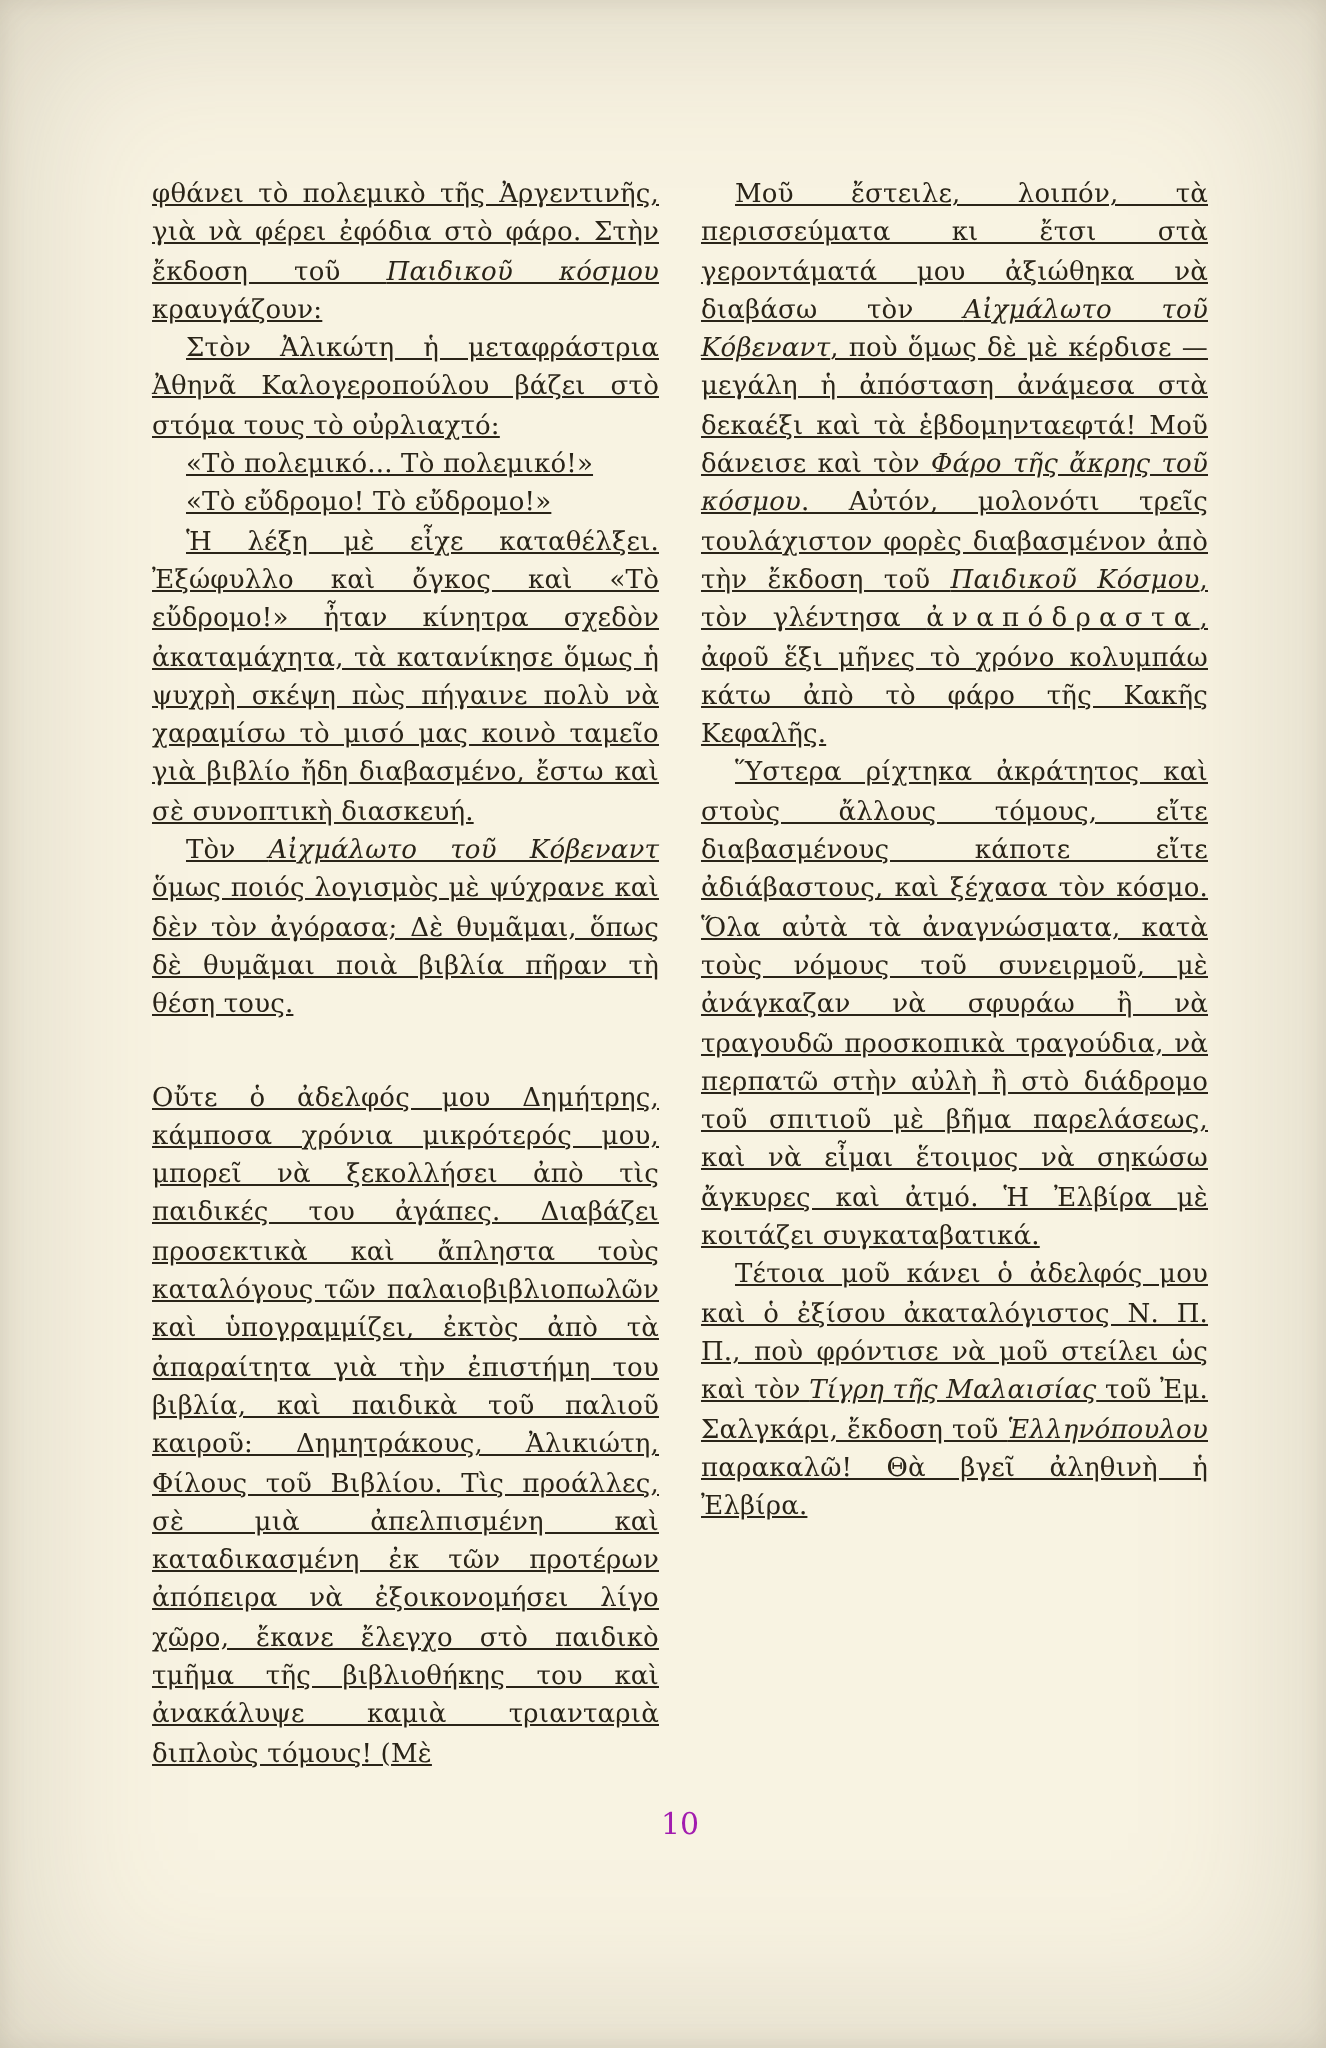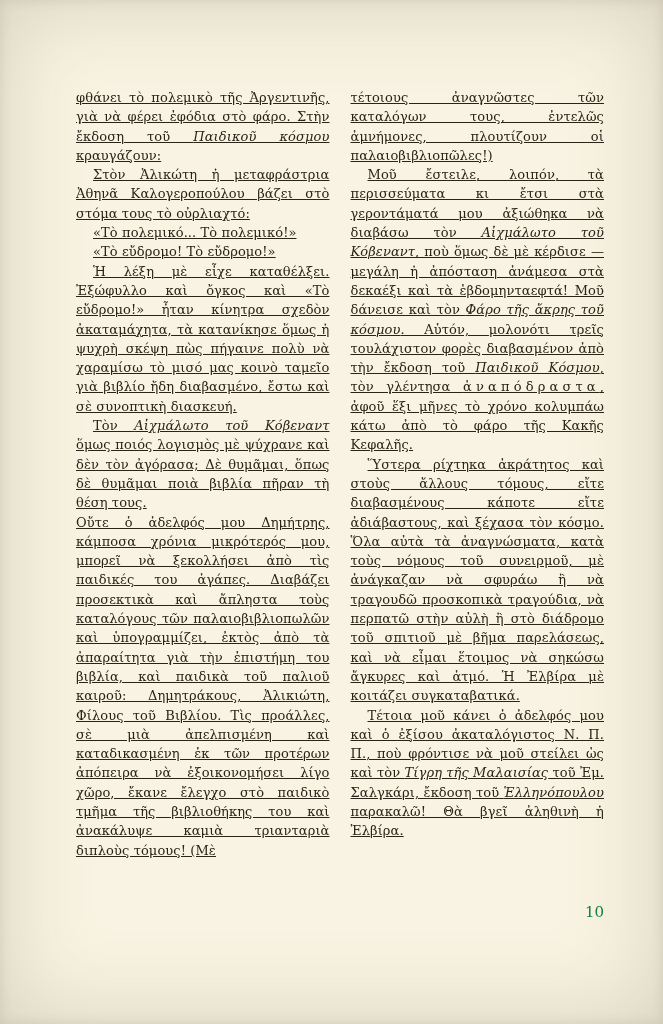--- a/index.html
+++ b/index.html
@@ -34,48 +34,47 @@
     font-size: 13px;
     line-height: 19.3px;
     letter-spacing: 0.1px;
     text-decoration: underline;
   }
   .col p {
     margin: 0;
     text-indent: 0;
   }
   .col p.indent { text-indent: 17px; }
-  .col p.gap { }
+  .col p.gap { margin-top: 27px; }
   .italic { font-style: italic; }
   .spaced { letter-spacing: 0.32em; }
   .page-number {
     position: absolute;
     top: 903px;
     left: 76px;
     width: 528px;
-    text-align: right;
+    text-align: center;
     font-size: 15px;
-    color: #15803d;
+    color: #a21caf;
   }
 </style>
 </head>
 <body>
 
 <div class="page">
   <div class="text-block">
     <div class="col">
         <p><span>φθάνει τὸ πολεμικὸ τῆς Ἀργεντινῆς, γιὰ νὰ φέρει ἐφόδια στὸ φάρο. Στὴν ἔκδοση τοῦ </span><span class="italic">Παιδικοῦ κόσμου</span><span> κραυγάζουν:</span></p>
         <p class="indent"><span>Στὸν Ἀλικώτη ἡ μεταφράστρια Ἀθηνᾶ Καλογεροπούλου βάζει στὸ στόμα τους τὸ οὐρλιαχτό:</span></p>
         <p class="indent"><span>«Τὸ πολεμικό... Τὸ πολεμικό!»</span></p>
         <p class="indent"><span>«Τὸ εὔδρομο! Τὸ εὔδρομο!»</span></p>
         <p class="indent"><span>Ἡ λέξη μὲ εἶχε καταθέλξει. Ἐξώφυλλο καὶ ὄγκος καὶ «Τὸ εὔδρομο!» ἦταν κίνητρα σχεδὸν ἀκαταμάχητα, τὰ κατανίκησε ὅμως ἡ ψυχρὴ σκέψη πὼς πήγαινε πολὺ νὰ χαραμίσω τὸ μισό μας κοινὸ ταμεῖο γιὰ βιβλίο ἤδη διαβασμένο, ἔστω καὶ σὲ συνοπτικὴ διασκευή.</span></p>
         <p class="indent"><span>Τὸν </span><span class="italic">Αἰχμάλωτο τοῦ Κόβεναντ</span><span> ὅμως ποιός λογισμὸς μὲ ψύχρανε καὶ δὲν τὸν ἀγόρασα; Δὲ θυμᾶμαι, ὅπως δὲ θυμᾶμαι ποιὰ βιβλία πῆραν τὴ θέση τους.</span></p>
         <p class="gap"><span>Οὔτε ὁ ἀδελφός μου Δημήτρης, κάμποσα χρόνια μικρότερός μου, μπορεῖ νὰ ξεκολλήσει ἀπὸ τὶς παιδικές του ἀγάπες. Διαβάζει προσεκτικὰ καὶ ἄπληστα τοὺς καταλόγους τῶν παλαιοβιβλιοπωλῶν καὶ ὑπογραμμίζει, ἐκτὸς ἀπὸ τὰ ἀπαραίτητα γιὰ τὴν ἐπιστήμη του βιβλία, καὶ παιδικὰ τοῦ παλιοῦ καιροῦ: Δημητράκους, Ἀλικιώτη, Φίλους τοῦ Βιβλίου. Τὶς προάλλες, σὲ μιὰ ἀπελπισμένη καὶ καταδικασμένη ἐκ τῶν προτέρων ἀπόπειρα νὰ ἐξοικονομήσει λίγο χῶρο, ἔκανε ἔλεγχο στὸ παιδικὸ τμῆμα τῆς βιβλιοθήκης του καὶ ἀνακάλυψε καμιὰ τριανταριὰ διπλοὺς τόμους! (Μὲ</span></p>
       </div>
     <div class="col">
-        <p><span>τέτοιους ἀναγνῶστες τῶν καταλόγων τους, ἐντελῶς ἀμνήμονες, πλουτίζουν οἱ παλαιοβιβλιοπῶλες!)</span></p>
         <p class="indent"><span>Μοῦ ἔστειλε, λοιπόν, τὰ περισσεύματα κι ἔτσι στὰ γεροντάματά μου ἀξιώθηκα νὰ διαβάσω τὸν </span><span class="italic">Αἰχμάλωτο τοῦ Κόβεναντ</span><span>, ποὺ ὅμως δὲ μὲ κέρδισε — μεγάλη ἡ ἀπόσταση ἀνάμεσα στὰ δεκαέξι καὶ τὰ ἑβδομηνταεφτά! Μοῦ δάνεισε καὶ τὸν </span><span class="italic">Φάρο τῆς ἄκρης τοῦ κόσμου</span><span>. Αὐτόν, μολονότι τρεῖς τουλάχιστον φορὲς διαβασμένον ἀπὸ τὴν ἔκδοση τοῦ </span><span class="italic">Παιδικοῦ Κόσμου</span><span>, τὸν γλέντησα </span><span class="spaced">ἀναπόδραστα</span><span>, ἀφοῦ ἕξι μῆνες τὸ χρόνο κολυμπάω κάτω ἀπὸ τὸ φάρο τῆς Κακῆς Κεφαλῆς.</span></p>
         <p class="indent"><span>Ὕστερα ρίχτηκα ἀκράτητος καὶ στοὺς ἄλλους τόμους, εἴτε διαβασμένους κάποτε εἴτε ἀδιάβαστους, καὶ ξέχασα τὸν κόσμο. Ὅλα αὐτὰ τὰ ἀναγνώσματα, κατὰ τοὺς νόμους τοῦ συνειρμοῦ, μὲ ἀνάγκαζαν νὰ σφυράω ἢ νὰ τραγουδῶ προσκοπικὰ τραγούδια, νὰ περπατῶ στὴν αὐλὴ ἢ στὸ διάδρομο τοῦ σπιτιοῦ μὲ βῆμα παρελάσεως, καὶ νὰ εἶμαι ἕτοιμος νὰ σηκώσω ἄγκυρες καὶ ἀτμό. Ἡ Ἐλβίρα μὲ κοιτάζει συγκαταβατικά.</span></p>
         <p class="indent"><span>Τέτοια μοῦ κάνει ὁ ἀδελφός μου καὶ ὁ ἐξίσου ἀκαταλόγιστος Ν. Π. Π., ποὺ φρόντισε νὰ μοῦ στείλει ὡς καὶ τὸν </span><span class="italic">Τίγρη τῆς Μαλαισίας</span><span> τοῦ Ἐμ. Σαλγκάρι, ἔκδοση τοῦ </span><span class="italic">Ἑλληνόπουλου</span><span> παρακαλῶ! Θὰ βγεῖ ἀληθινὴ ἡ Ἐλβίρα.</span></p>
       </div>
   </div>
   <div class="page-number">10</div>
 </div>
 
 </body></html>

